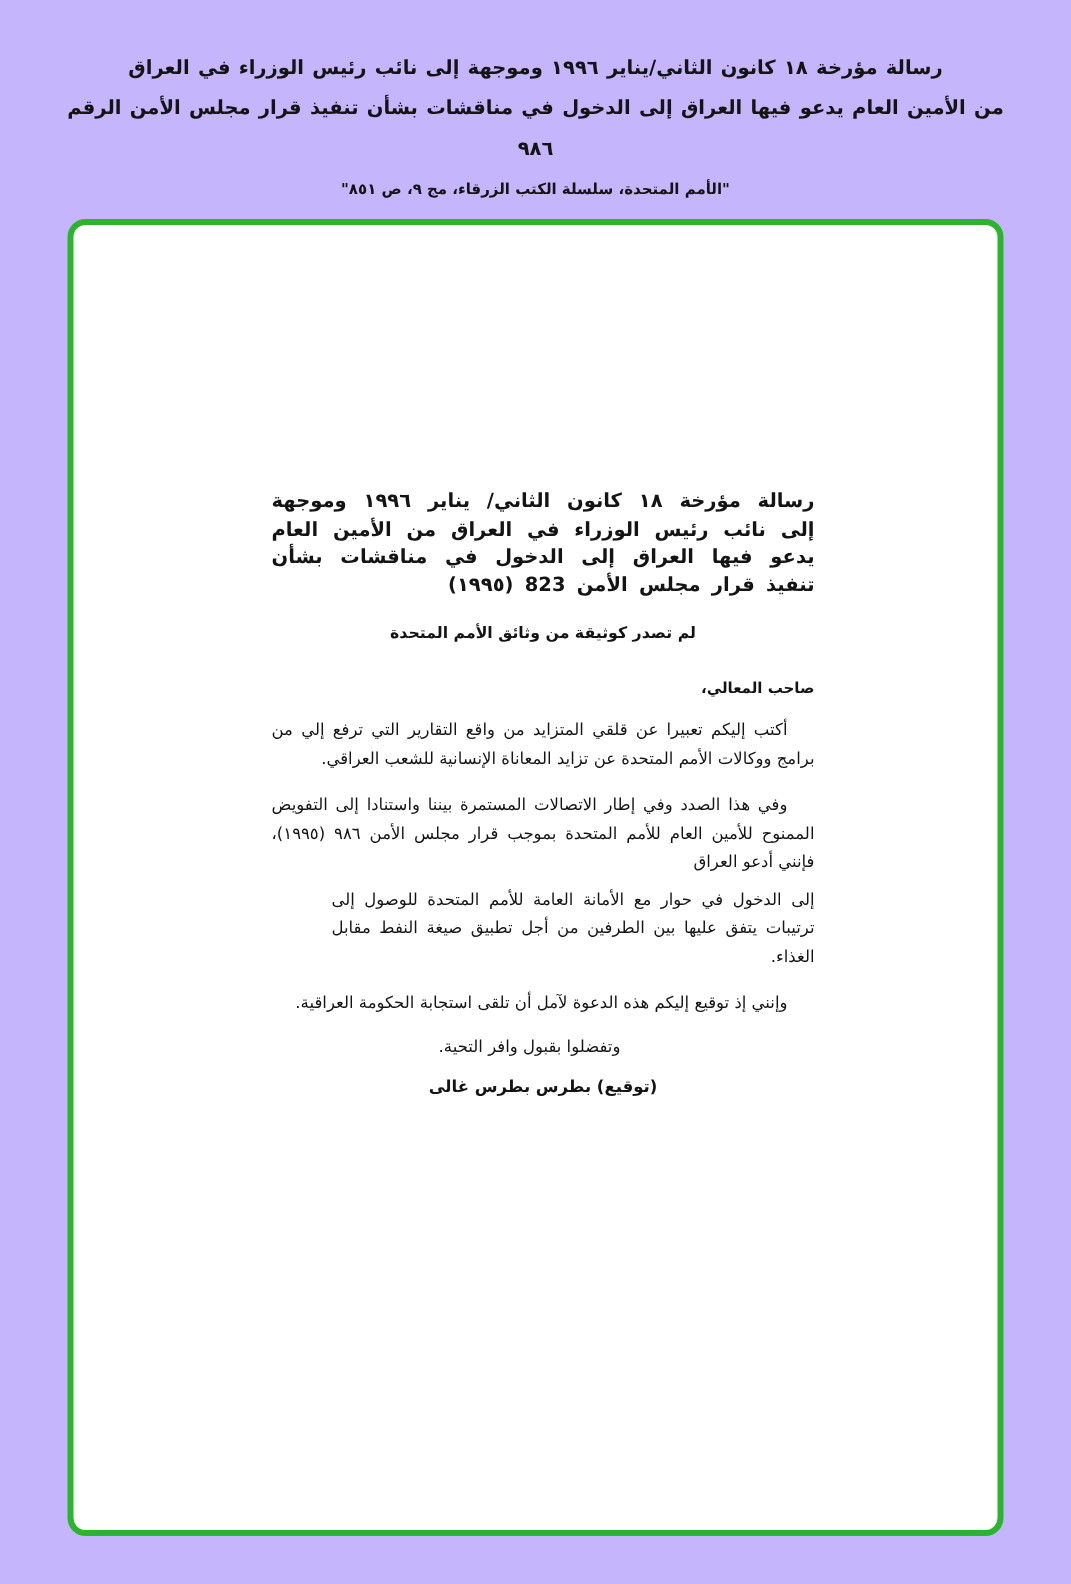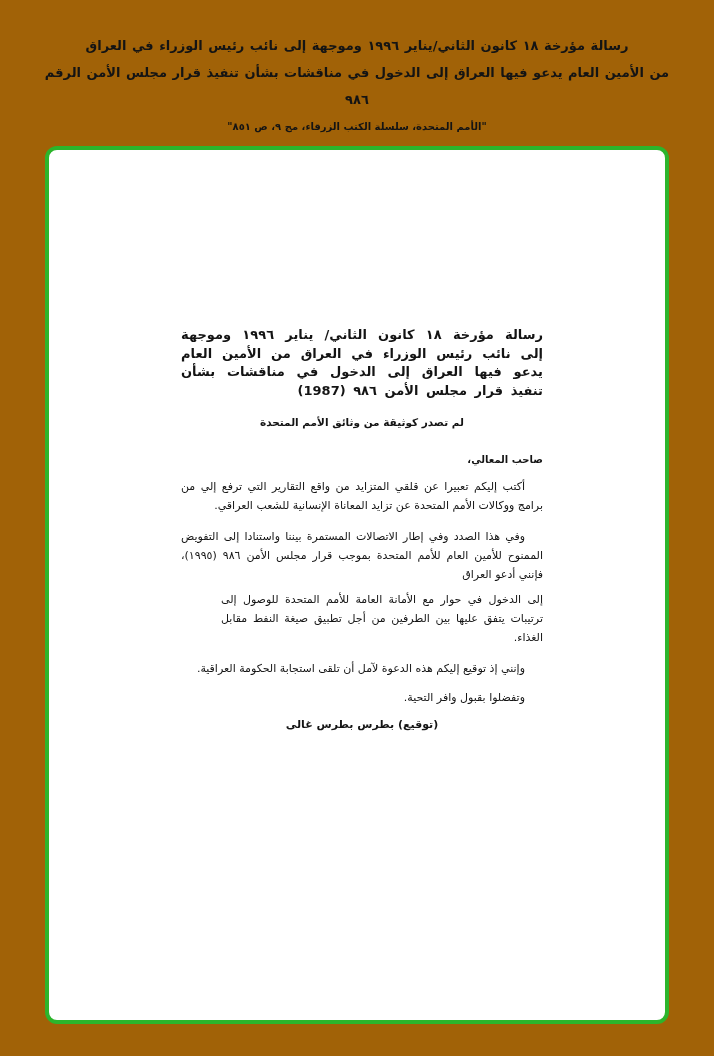--- a/index.html
+++ b/index.html
@@ -4,21 +4,21 @@
 <style>
   :root { --frame-green: #2cb52c; }
   * { margin: 0; padding: 0; box-sizing: border-box; }
   html, body { background: #ffffff; }
   body { font-family: "DejaVu Sans", sans-serif; color: #141414; }
 
   .page {
     position: relative;
     width: 714px;
     height: 1056px;
-    background: #a16207;
+    background: #c4b5fd;
     margin: 0 auto;
     overflow: hidden;
   }
 
   
   .top-header {
     position: absolute;
     top: 32px;
     left: 40px;
     right: 40px;
@@ -87,21 +87,21 @@
     text-indent: 18px;
   }
   .para.continuation {
     text-indent: 0;
     margin-top: 6px;
     margin-left: 40px;
   }
   .closing {
     font-size: 11px;
     line-height: 19px;
-    text-align: right;
+    text-align: center;
     text-indent: 18px;
     margin-top: 10px;
   }
   .signature {
     font-size: 11px;
     font-weight: 700;
     line-height: 19px;
     text-align: center;
     margin-top: 8px;
   }
@@ -113,21 +113,21 @@
 
   <header class="top-header">
     <div class="header-line">رسالة مؤرخة ١٨ كانون الثاني/يناير ١٩٩٦ وموجهة إلى نائب رئيس الوزراء في العراق</div>
     <div class="header-line">من الأمين العام يدعو فيها العراق إلى الدخول في مناقشات بشأن تنفيذ قرار مجلس الأمن الرقم ٩٨٦</div>
     <div class="header-citation">"الأمم المتحدة، سلسلة الكتب الزرقاء، مج ٩، ص ٨٥١"</div>
   </header>
 
   <section class="frame">
     <div class="content">
 
-      <p class="letter-title">رسالة مؤرخة ١٨ كانون الثاني/ يناير ١٩٩٦ وموجهة إلى نائب رئيس الوزراء في العراق من الأمين العام يدعو فيها العراق إلى الدخول في مناقشات بشأن تنفيذ قرار مجلس الأمن ٩٨٦ (1987)</p>
+      <p class="letter-title">رسالة مؤرخة ١٨ كانون الثاني/ يناير ١٩٩٦ وموجهة إلى نائب رئيس الوزراء في العراق من الأمين العام يدعو فيها العراق إلى الدخول في مناقشات بشأن تنفيذ قرار مجلس الأمن 823 (١٩٩٥)</p>
 
       <p class="letter-note">لم تصدر كوثيقة من وثائق الأمم المتحدة</p>
 
       <p class="salutation">صاحب المعالي،</p>
 
       <p class="para">أكتب إليكم تعبيرا عن قلقي المتزايد من واقع التقارير التي ترفع إلي من برامج ووكالات الأمم المتحدة عن تزايد المعاناة الإنسانية للشعب العراقي.</p>
 
       <p class="para">وفي هذا الصدد وفي إطار الاتصالات المستمرة بيننا واستنادا إلى التفويض الممنوح للأمين العام للأمم المتحدة بموجب قرار مجلس الأمن ٩٨٦ (١٩٩٥)، فإنني أدعو العراق</p>
 
       <p class="para continuation">إلى الدخول في حوار مع الأمانة العامة للأمم المتحدة للوصول إلى ترتيبات يتفق عليها بين الطرفين من أجل تطبيق صيغة النفط مقابل الغذاء.</p>

